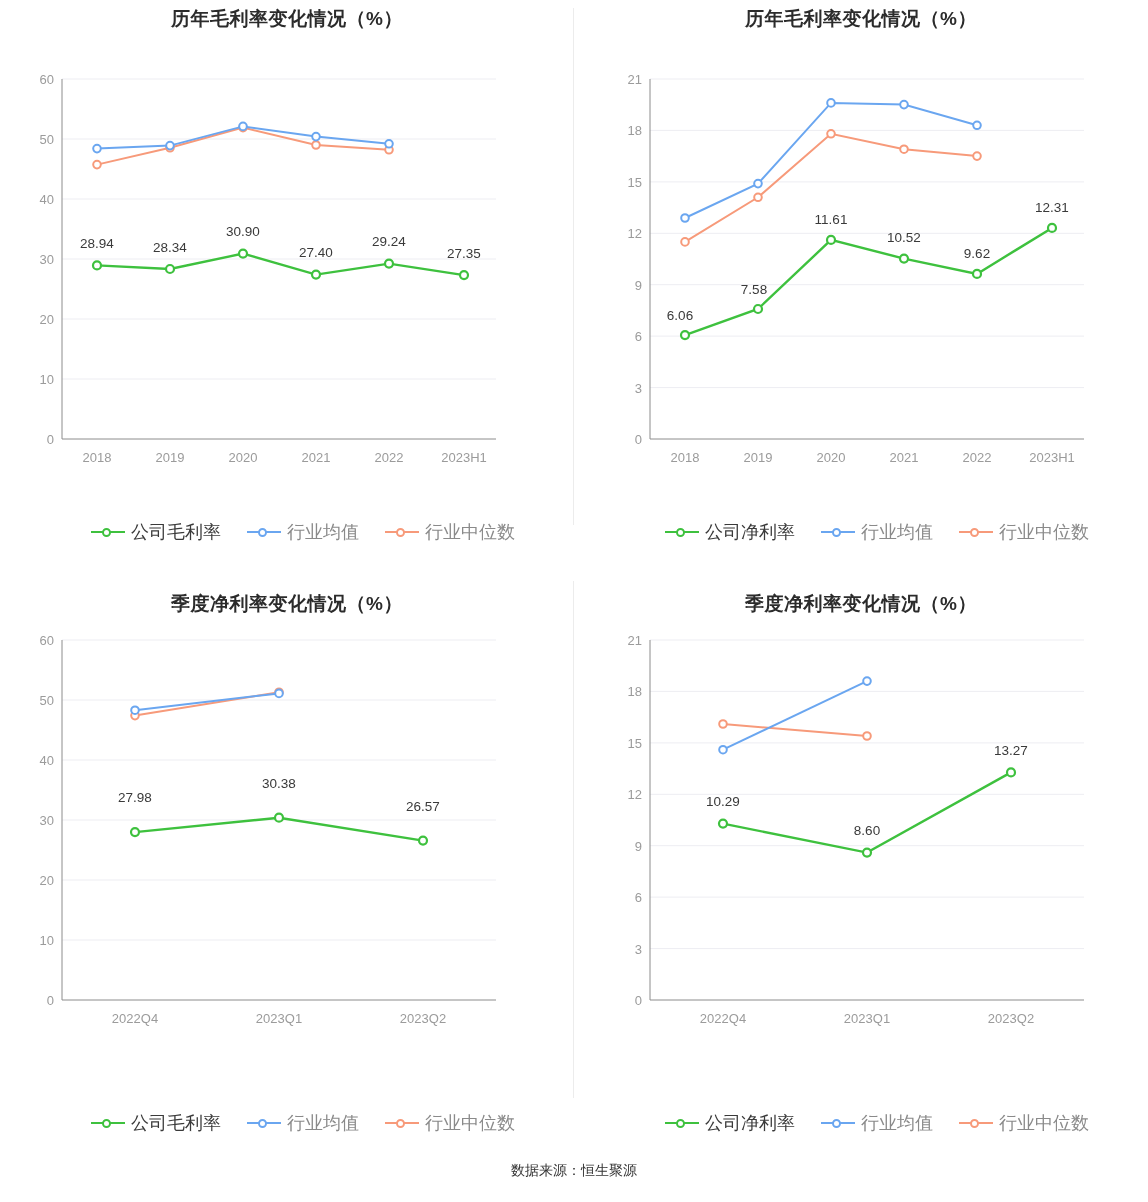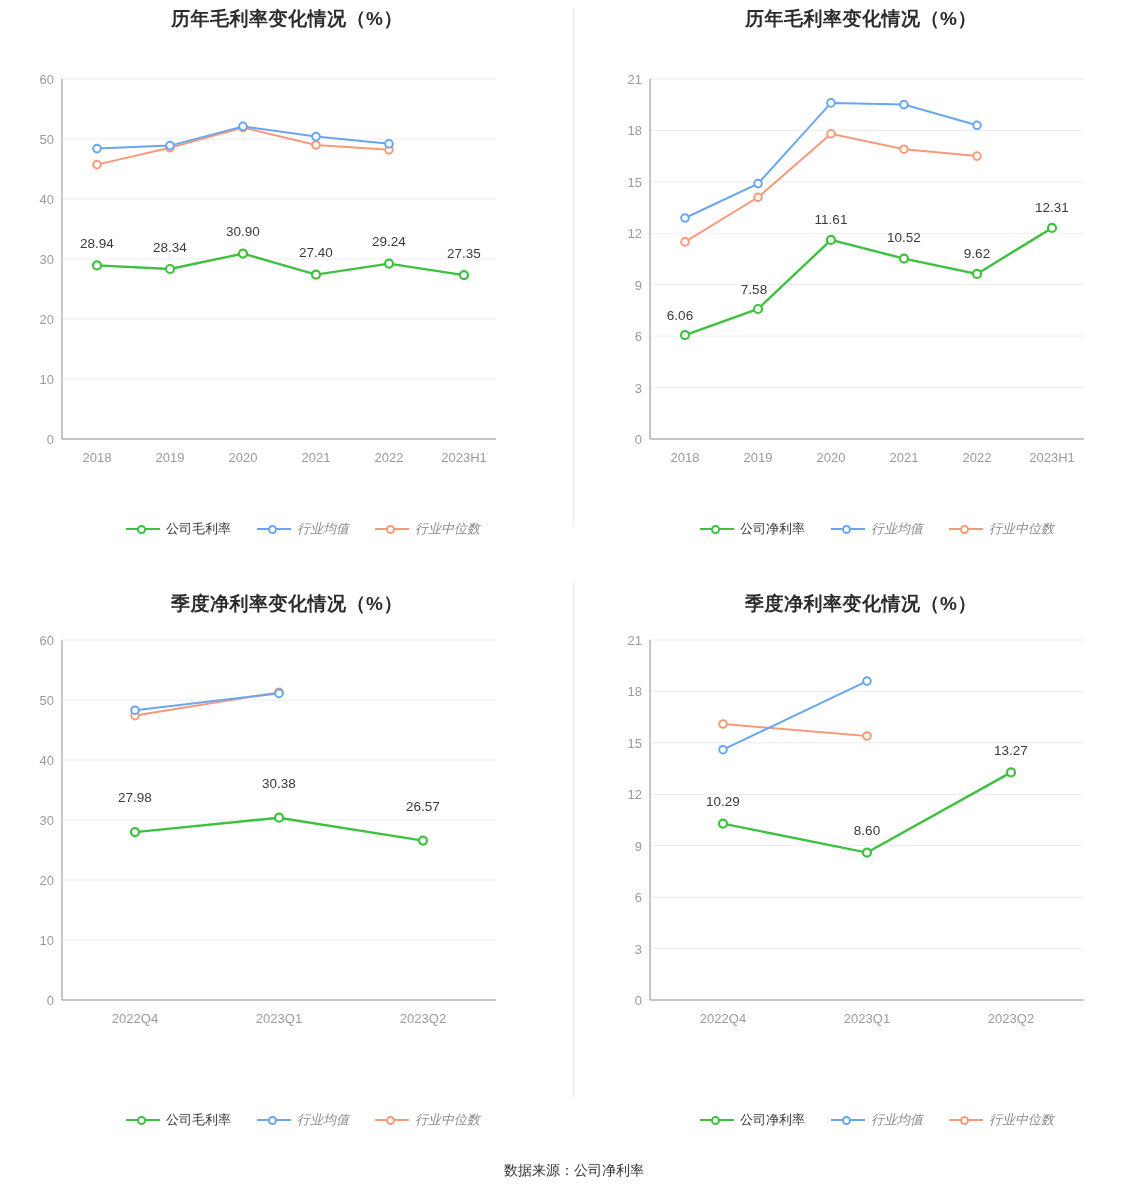--- a/index.html
+++ b/index.html
@@ -54,21 +54,21 @@
     width: 574px;
     height: 573px;
   }
   .legend {
     position: absolute;
     left: 0;
     width: 100%;
     display: flex;
     justify-content: center;
     gap: 26px;
-    font-size: 13px;
+    font-size: 18px;
     color: #555;
     padding-left: 32px;
   }
   .legend-item {
     display: flex;
     align-items: center;
     gap: 6px;
     white-space: nowrap;
   }
   .legend-line {
@@ -92,21 +92,21 @@
     border-radius: 50%;
     background: #ffffff;
     border: 2px solid #000;
   }
   .lg-green .seg { background: #3ec13e; }
   .lg-green .dot { border-color: #3ec13e; }
   .lg-blue .seg { background: #6aa6f0; }
   .lg-blue .dot { border-color: #6aa6f0; }
   .lg-orange .seg { background: #f79a7a; }
   .lg-orange .dot { border-color: #f79a7a; }
-  .lg-label-grey { color: #8a8a8a; font-style: italic; }
+  .lg-label-grey { color: #8a8a8a; }
   .lg-label-dark { color: #3a3a3a; }
   .source {
     position: absolute;
     left: 0;
     bottom: 22px;
     width: 100%;
     text-align: center;
     font-size: 14px;
     color: #333;
   }
@@ -408,14 +408,14 @@
               <span class="seg"></span>
               <span class="dot"></span>
             </span>
           <span class="lg-label-grey">行业中位数</span>
         </div>
       </div>
     </div>
 
   </div>
 
-  <div class="source">数据来源：公司净利率</div>
+  <div class="source">数据来源：恒生聚源</div>
 </div>
 
 </body></html>

